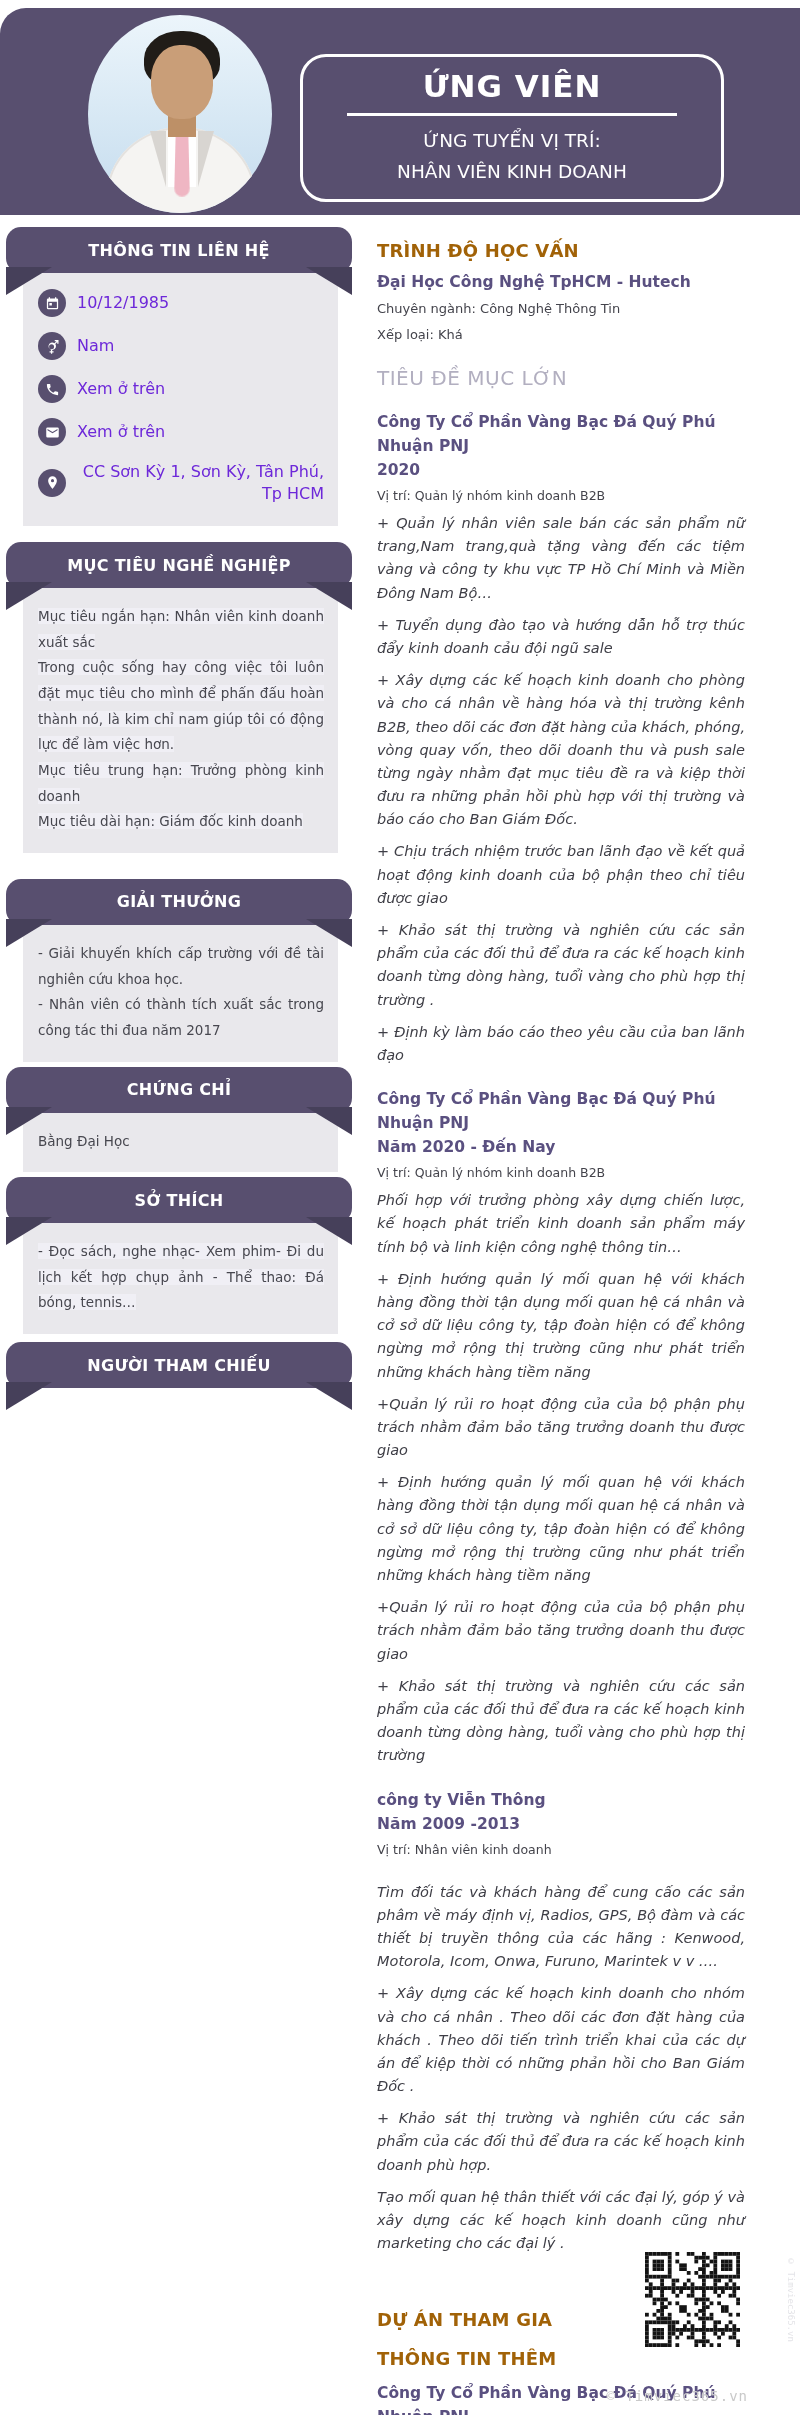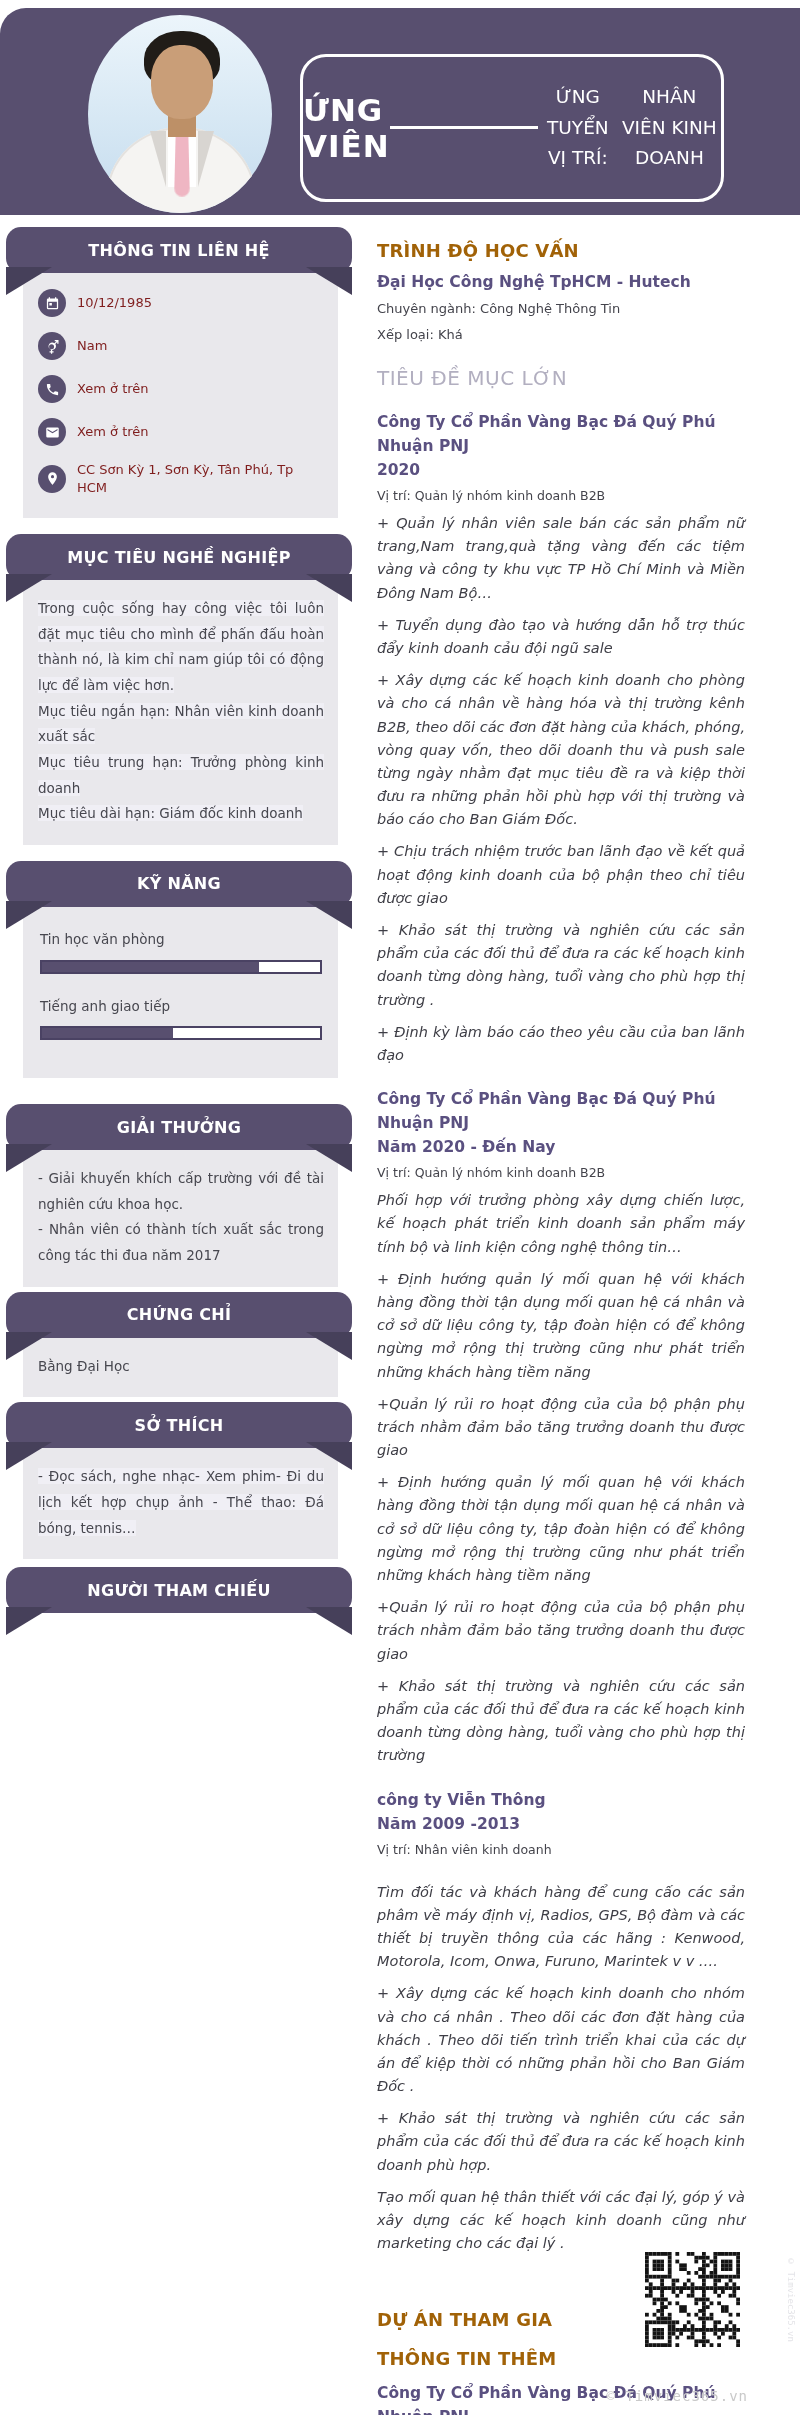--- a/index.html
+++ b/index.html
@@ -12,42 +12,42 @@
          background:linear-gradient(180deg,#ecf5fb 0%,#d4e6f3 60%,#c4dbee 100%);}
   .photo .hair{position:absolute;left:56px;top:16px;width:76px;height:58px;background:#201c18;border-radius:48% 48% 42% 42%;}
   .photo .face{position:absolute;left:63px;top:30px;width:62px;height:74px;background:#c99e78;border-radius:46%;}
   .photo .neck{position:absolute;left:80px;top:96px;width:28px;height:26px;background:#bd9067;}
   .photo .suit{position:absolute;left:18px;top:112px;width:150px;height:96px;background:#f5f4f2;border-radius:54% 54% 0 0/80% 80% 0 0;box-shadow:inset 0 0 0 2px #e4e2df;}
   .photo .lapel-l{position:absolute;left:62px;top:116px;width:0;height:0;border-top:56px solid #d8d5d1;border-left:16px solid transparent;}
   .photo .lapel-r{position:absolute;left:110px;top:116px;width:0;height:0;border-top:56px solid #d8d5d1;border-right:16px solid transparent;}
   .photo .shirt{position:absolute;left:80px;top:112px;width:28px;height:60px;background:#ffffff;}
   .photo .tie{position:absolute;left:87px;top:114px;width:14px;height:64px;background:#efb6c3;border-radius:4px 4px 8px 8px;transform:perspective(40px) rotateX(8deg);}
   .title-box{position:absolute;left:300px;top:46px;width:418px;height:142px;border:3px solid #ffffff;border-radius:26px;
-             display:flex;flex-direction:row;align-items:center;justify-content:center;color:#ffffff;}
+             display:flex;flex-direction:column;align-items:center;justify-content:center;color:#ffffff;}
   .title-box h1{margin:0;font-size:31px;letter-spacing:1px;font-weight:700;}
   .title-box .rule{width:330px;height:3px;background:#ffffff;margin:9px 0 10px;}
   .title-box .sub{font-size:18.5px;line-height:1.65;text-align:center;font-weight:400;}
 
   
   .sidebar{position:absolute;left:6px;top:227px;width:346px;}
   .sec{position:relative;}
   .sec-bar{position:relative;height:46px;background:#584f6f;border-radius:15px;display:flex;align-items:center;justify-content:center;
            color:#fff;font-size:16px;font-weight:700;letter-spacing:.3px;z-index:3;}
   .sec-bar::before{content:"";position:absolute;left:0;top:40px;border-top:28px solid #46405a;border-right:46px solid transparent;z-index:-1;}
   .sec-bar::after{content:"";position:absolute;right:0;top:40px;border-top:28px solid #46405a;border-left:46px solid transparent;z-index:-1;}
   .sec-box{background:#e9e8ec;margin:-8px 14px 0 17px;position:relative;z-index:2;padding:24px 14px 18px 15px;
            font-size:13.5px;color:#47474f;line-height:1.9;}
   .sec-box p{margin:0;text-align:justify;}
   .hl span{background:#f0eff5;box-decoration-break:clone;-webkit-box-decoration-break:clone;}
 
   .c-row{display:flex;align-items:center;margin:0 0 15px;}
   .c-row:last-child{margin-bottom:4px;}
   .cicon{flex:0 0 28px;width:28px;height:28px;border-radius:50%;background:#584f6f;display:flex;align-items:center;justify-content:center;margin-right:11px;}
   .cicon svg{width:15px;height:15px;fill:#ffffff;}
-  .c-row .ctext{font-size:13px;color:#7f1d1d;line-height:1.35;}
+  .c-row .ctext{font-size:16px;color:#6d28d9;line-height:1.35;text-align:right;}
 
   .skill{margin:4px 2px 20px 2px;}
   .skill .slabel{font-size:13.5px;margin-bottom:7px;}
   .sbar{height:10px;border:2px solid #4a4263;background:#ffffff;}
   .sfill{height:100%;background:#584f6f;}
 
   .gap16{margin-top:16px;} .gap18{margin-top:26px;} .gap8{margin-top:8px;} .gap5{margin-top:5px;}
 
   
   .main{position:absolute;left:377px;top:226px;width:368px;}
@@ -140,46 +140,27 @@
           <span class="ctext">CC Sơn Kỳ 1, Sơn Kỳ, Tân Phú, Tp HCM</span>
         </div>
       </div>
     </div>
 
     <div class="sec gap16">
       <div class="sec-bar">
           <span>MỤC TIÊU NGHỀ NGHIỆP</span>
         </div>
       <div class="sec-box hl">
+          <p><span>Mục tiêu ngắn hạn: Nhân viên kinh doanh xuất sắc</span></p>
           <p><span>Trong cuộc sống hay công việc tôi luôn đặt mục tiêu cho mình để phấn đấu hoàn thành nó, là kim chỉ nam giúp tôi có động lực để làm việc hơn.</span></p>
-          <p><span>Mục tiêu ngắn hạn: Nhân viên kinh doanh xuất sắc</span></p>
           <p><span>Mục tiêu trung hạn: Trưởng phòng kinh doanh</span></p>
           <p><span>Mục tiêu dài hạn: Giám đốc kinh doanh</span></p>
         </div>
     </div>
 
-    <div class="sec gap16">
-      <div class="sec-bar">
-          <span>KỸ NĂNG</span>
-        </div>
-      <div class="sec-box">
-        <div class="skill">
-          <div class="slabel">Tin học văn phòng</div>
-          <div class="sbar">
-              <div class="sfill" style="width: 78%;"></div>
-            </div>
-        </div>
-        <div class="skill">
-          <div class="slabel">Tiếng anh giao tiếp</div>
-          <div class="sbar">
-              <div class="sfill" style="width: 47%;"></div>
-            </div>
-        </div>
-      </div>
-    </div>
 
     <div class="sec gap18">
       <div class="sec-bar">
           <span>GIẢI THƯỞNG</span>
         </div>
       <div class="sec-box">
           <p>- Giải khuyến khích cấp trường với đề tài nghiên cứu khoa học.</p>
           <p>- Nhân viên có thành tích xuất sắc trong công tác thi đua năm 2017</p>
         </div>
     </div>

